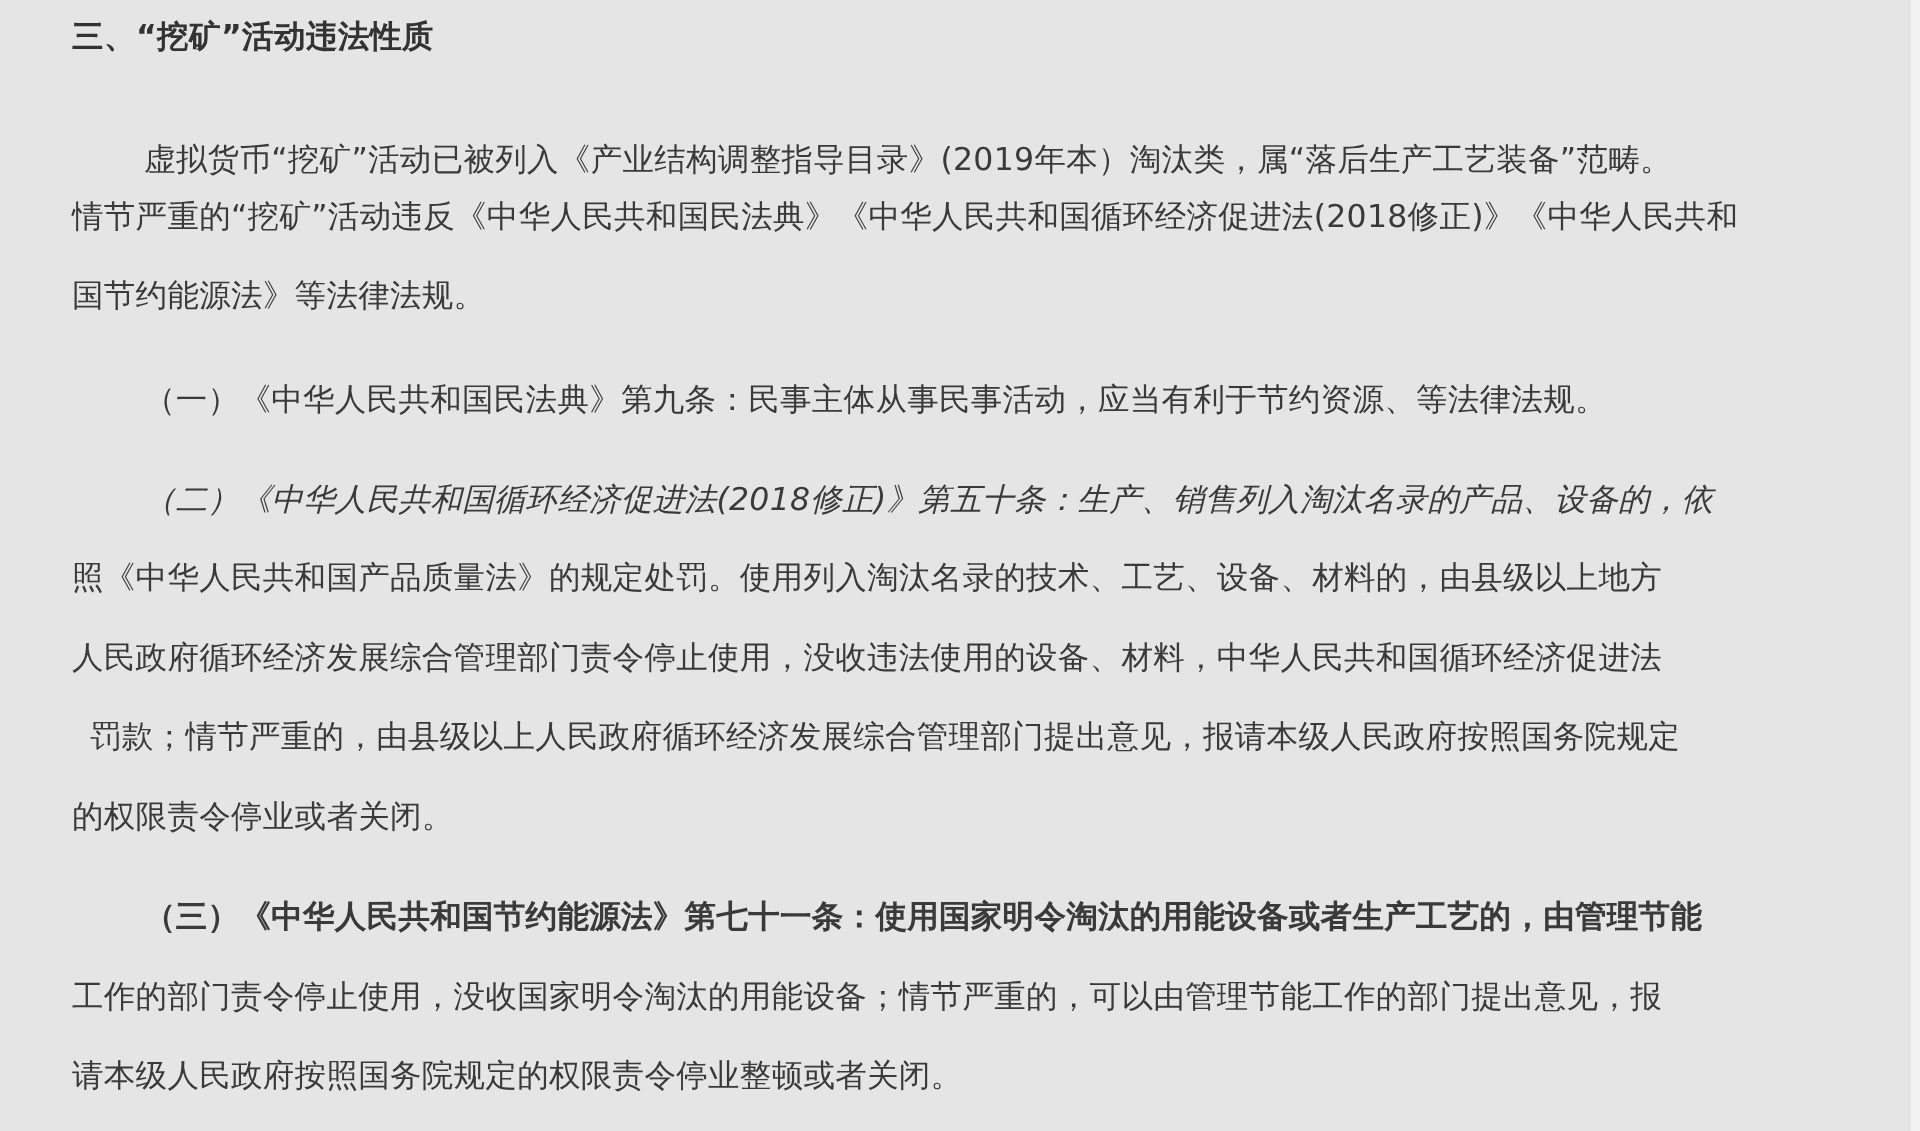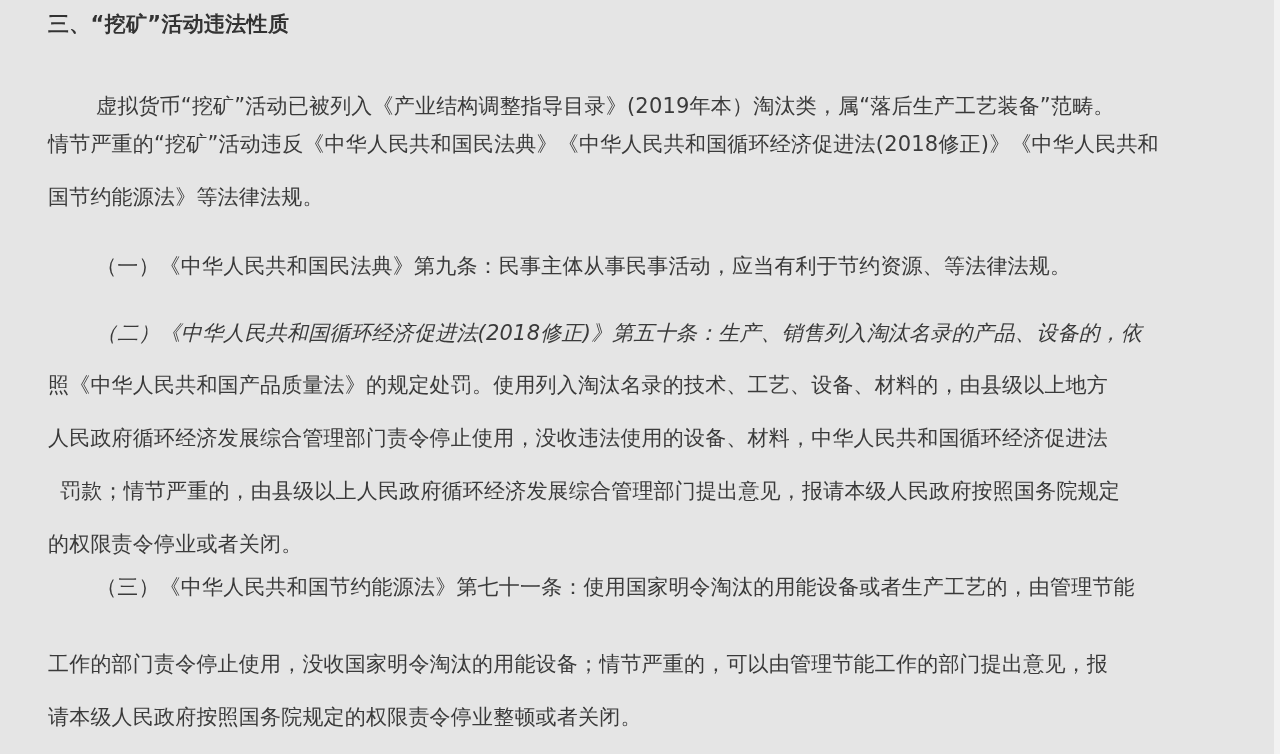--- a/index.html
+++ b/index.html
@@ -79,20 +79,20 @@
 
     <div>
       <div class="line indent" style="top:318px;font-style:italic;">（二）《中华人民共和国循环经济促进法(2018修正)》第五十条：生产、销售列入淘汰名录的产品、设备的，依</div>
       <div class="line" style="top:370px;">照《中华人民共和国产品质量法》的规定处罚。使用列入淘汰名录的技术、工艺、设备、材料的，由县级以上地方</div>
       <div class="line" style="top:423px;">人民政府循环经济发展综合管理部门责令停止使用，没收违法使用的设备、材料，中华人民共和国循环经济促进法</div>
       <div class="line" style="top:476px;margin-left:12px;">罚款；情节严重的，由县级以上人民政府循环经济发展综合管理部门提出意见，报请本级人民政府按照国务院规定</div>
       <div class="line" style="top:529px;">的权限责令停业或者关闭。</div>
     </div>
 
     <div>
-      <div class="line indent" style="top:572px;">（三）《中华人民共和国节约能源法》第七十一条：使用国家明令淘汰的用能设备或者生产工艺的，由管理节能</div>
+      <div class="line indent" style="top:596px;font-weight:bold;">（三）《中华人民共和国节约能源法》第七十一条：使用国家明令淘汰的用能设备或者生产工艺的，由管理节能</div>
       <div class="line" style="top:649px;">工作的部门责令停止使用，没收国家明令淘汰的用能设备；情节严重的，可以由管理节能工作的部门提出意见，报</div>
       <div class="line" style="top:702px;">请本级人民政府按照国务院规定的权限责令停业整顿或者关闭。</div>
     </div>
   </div>
 </div>
 
 <div class="edge-strip"></div>
 
 </body></html>

